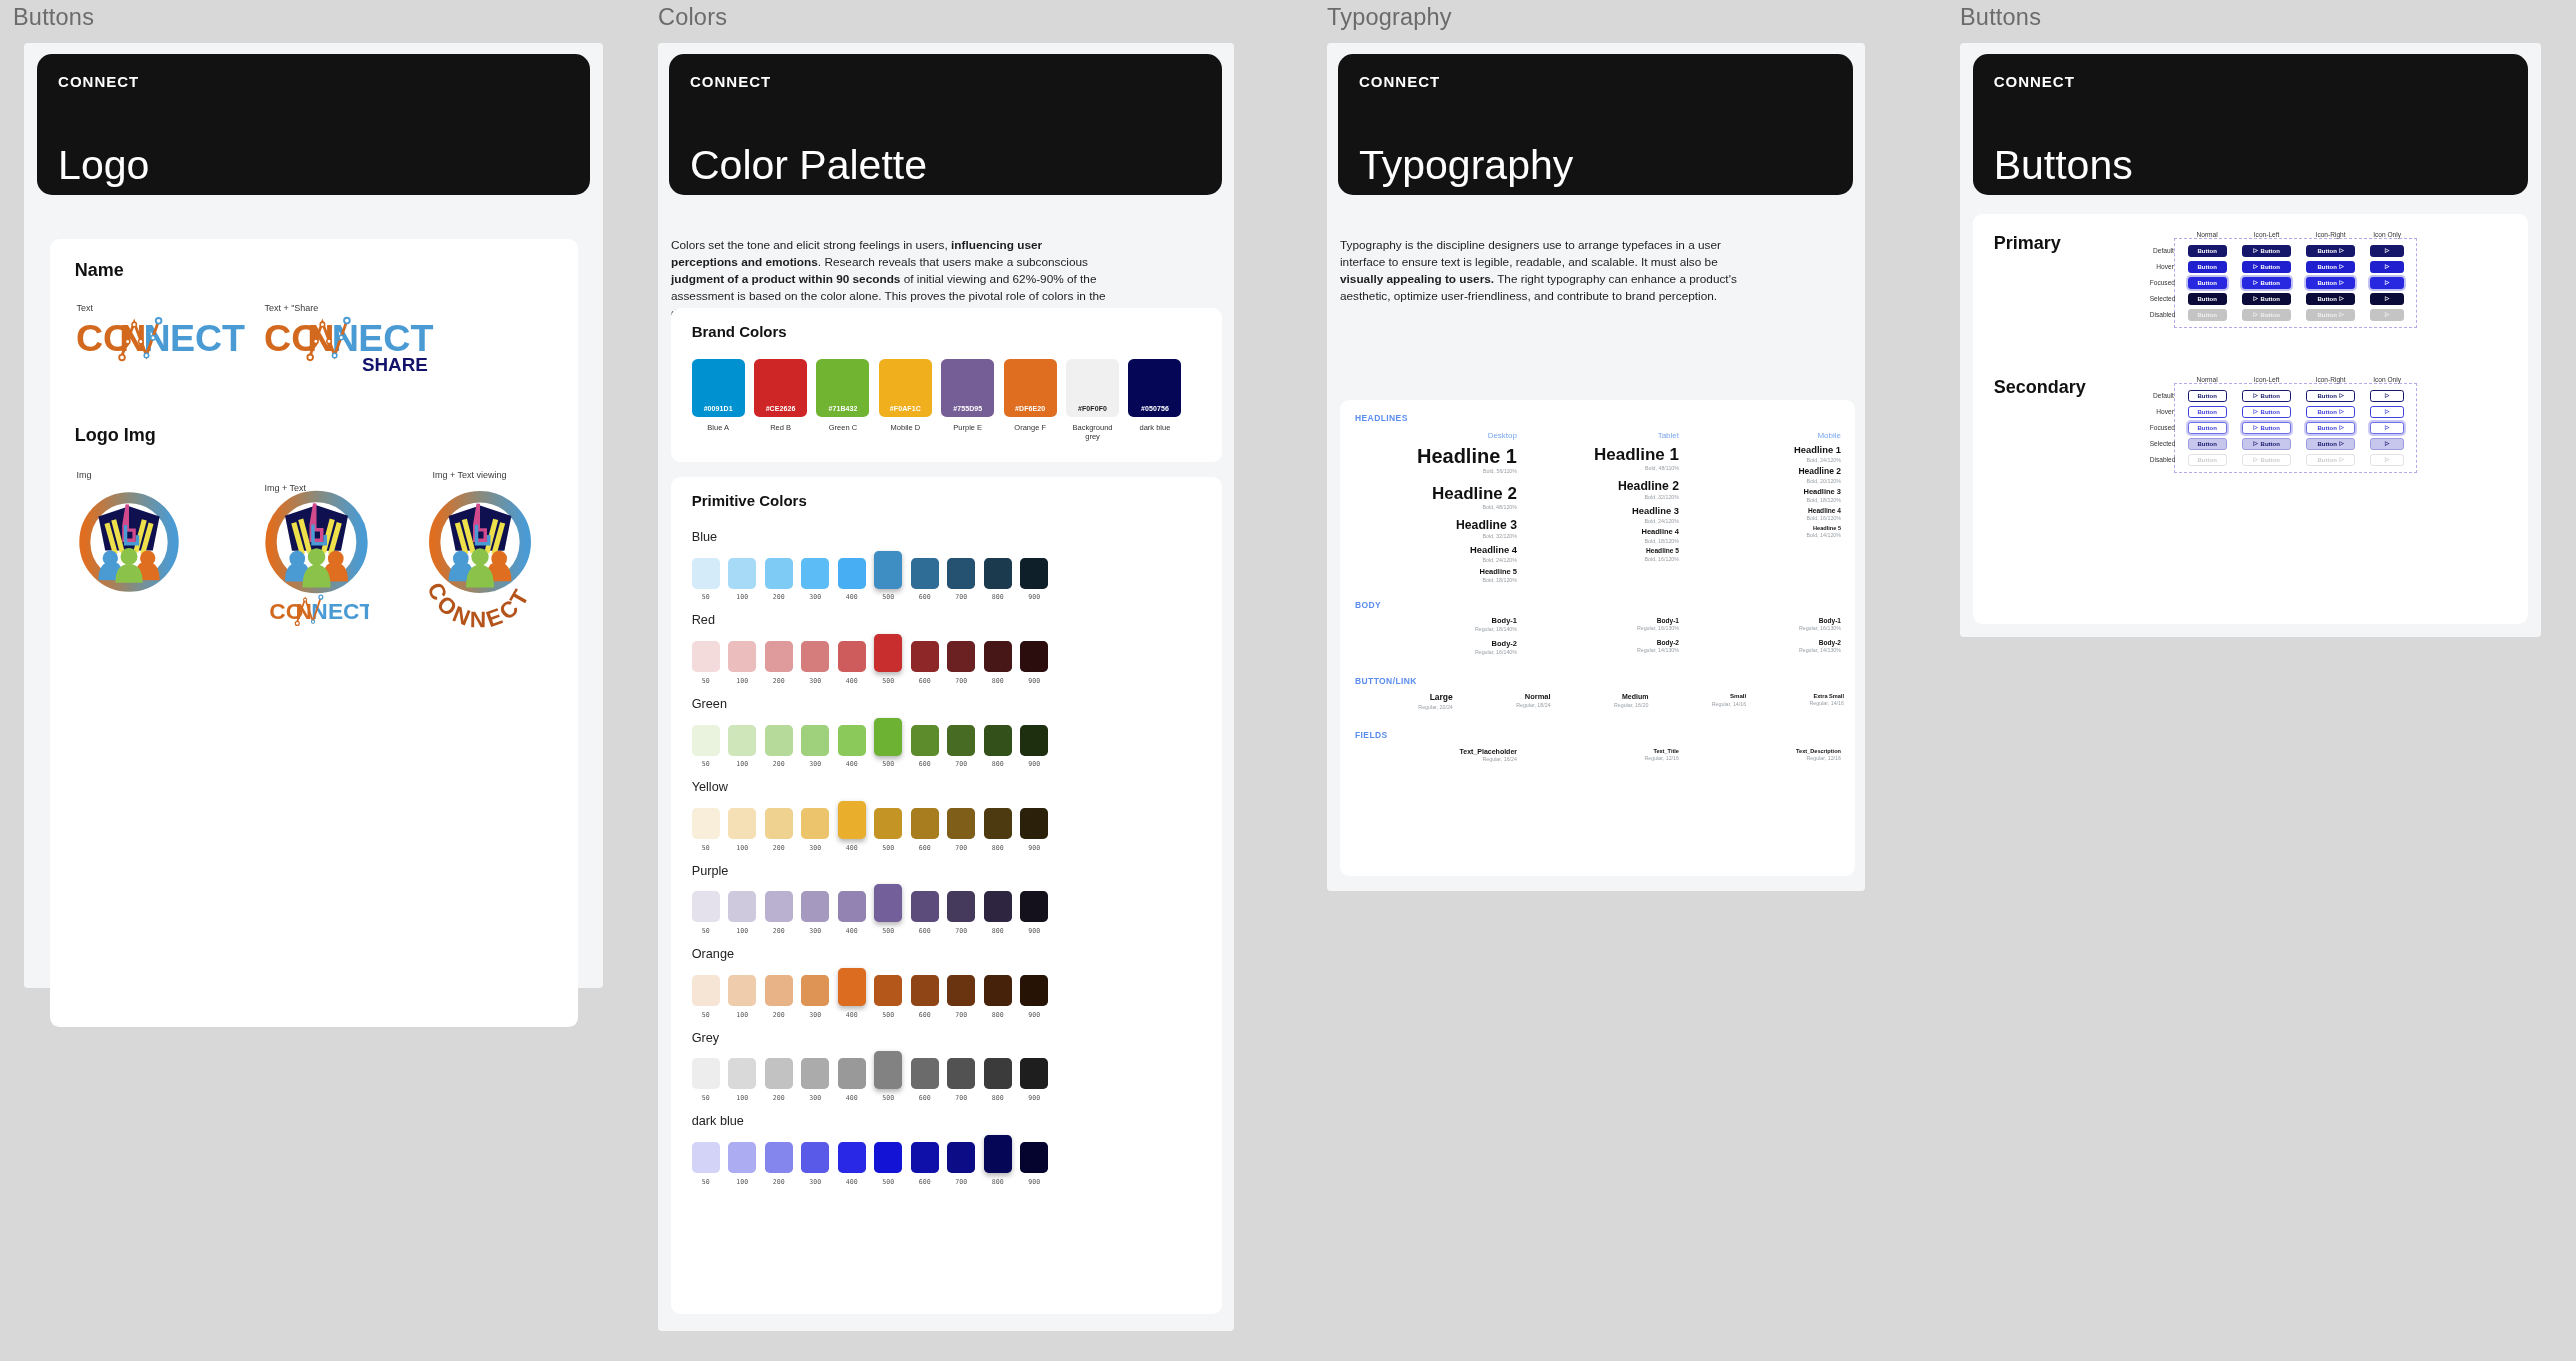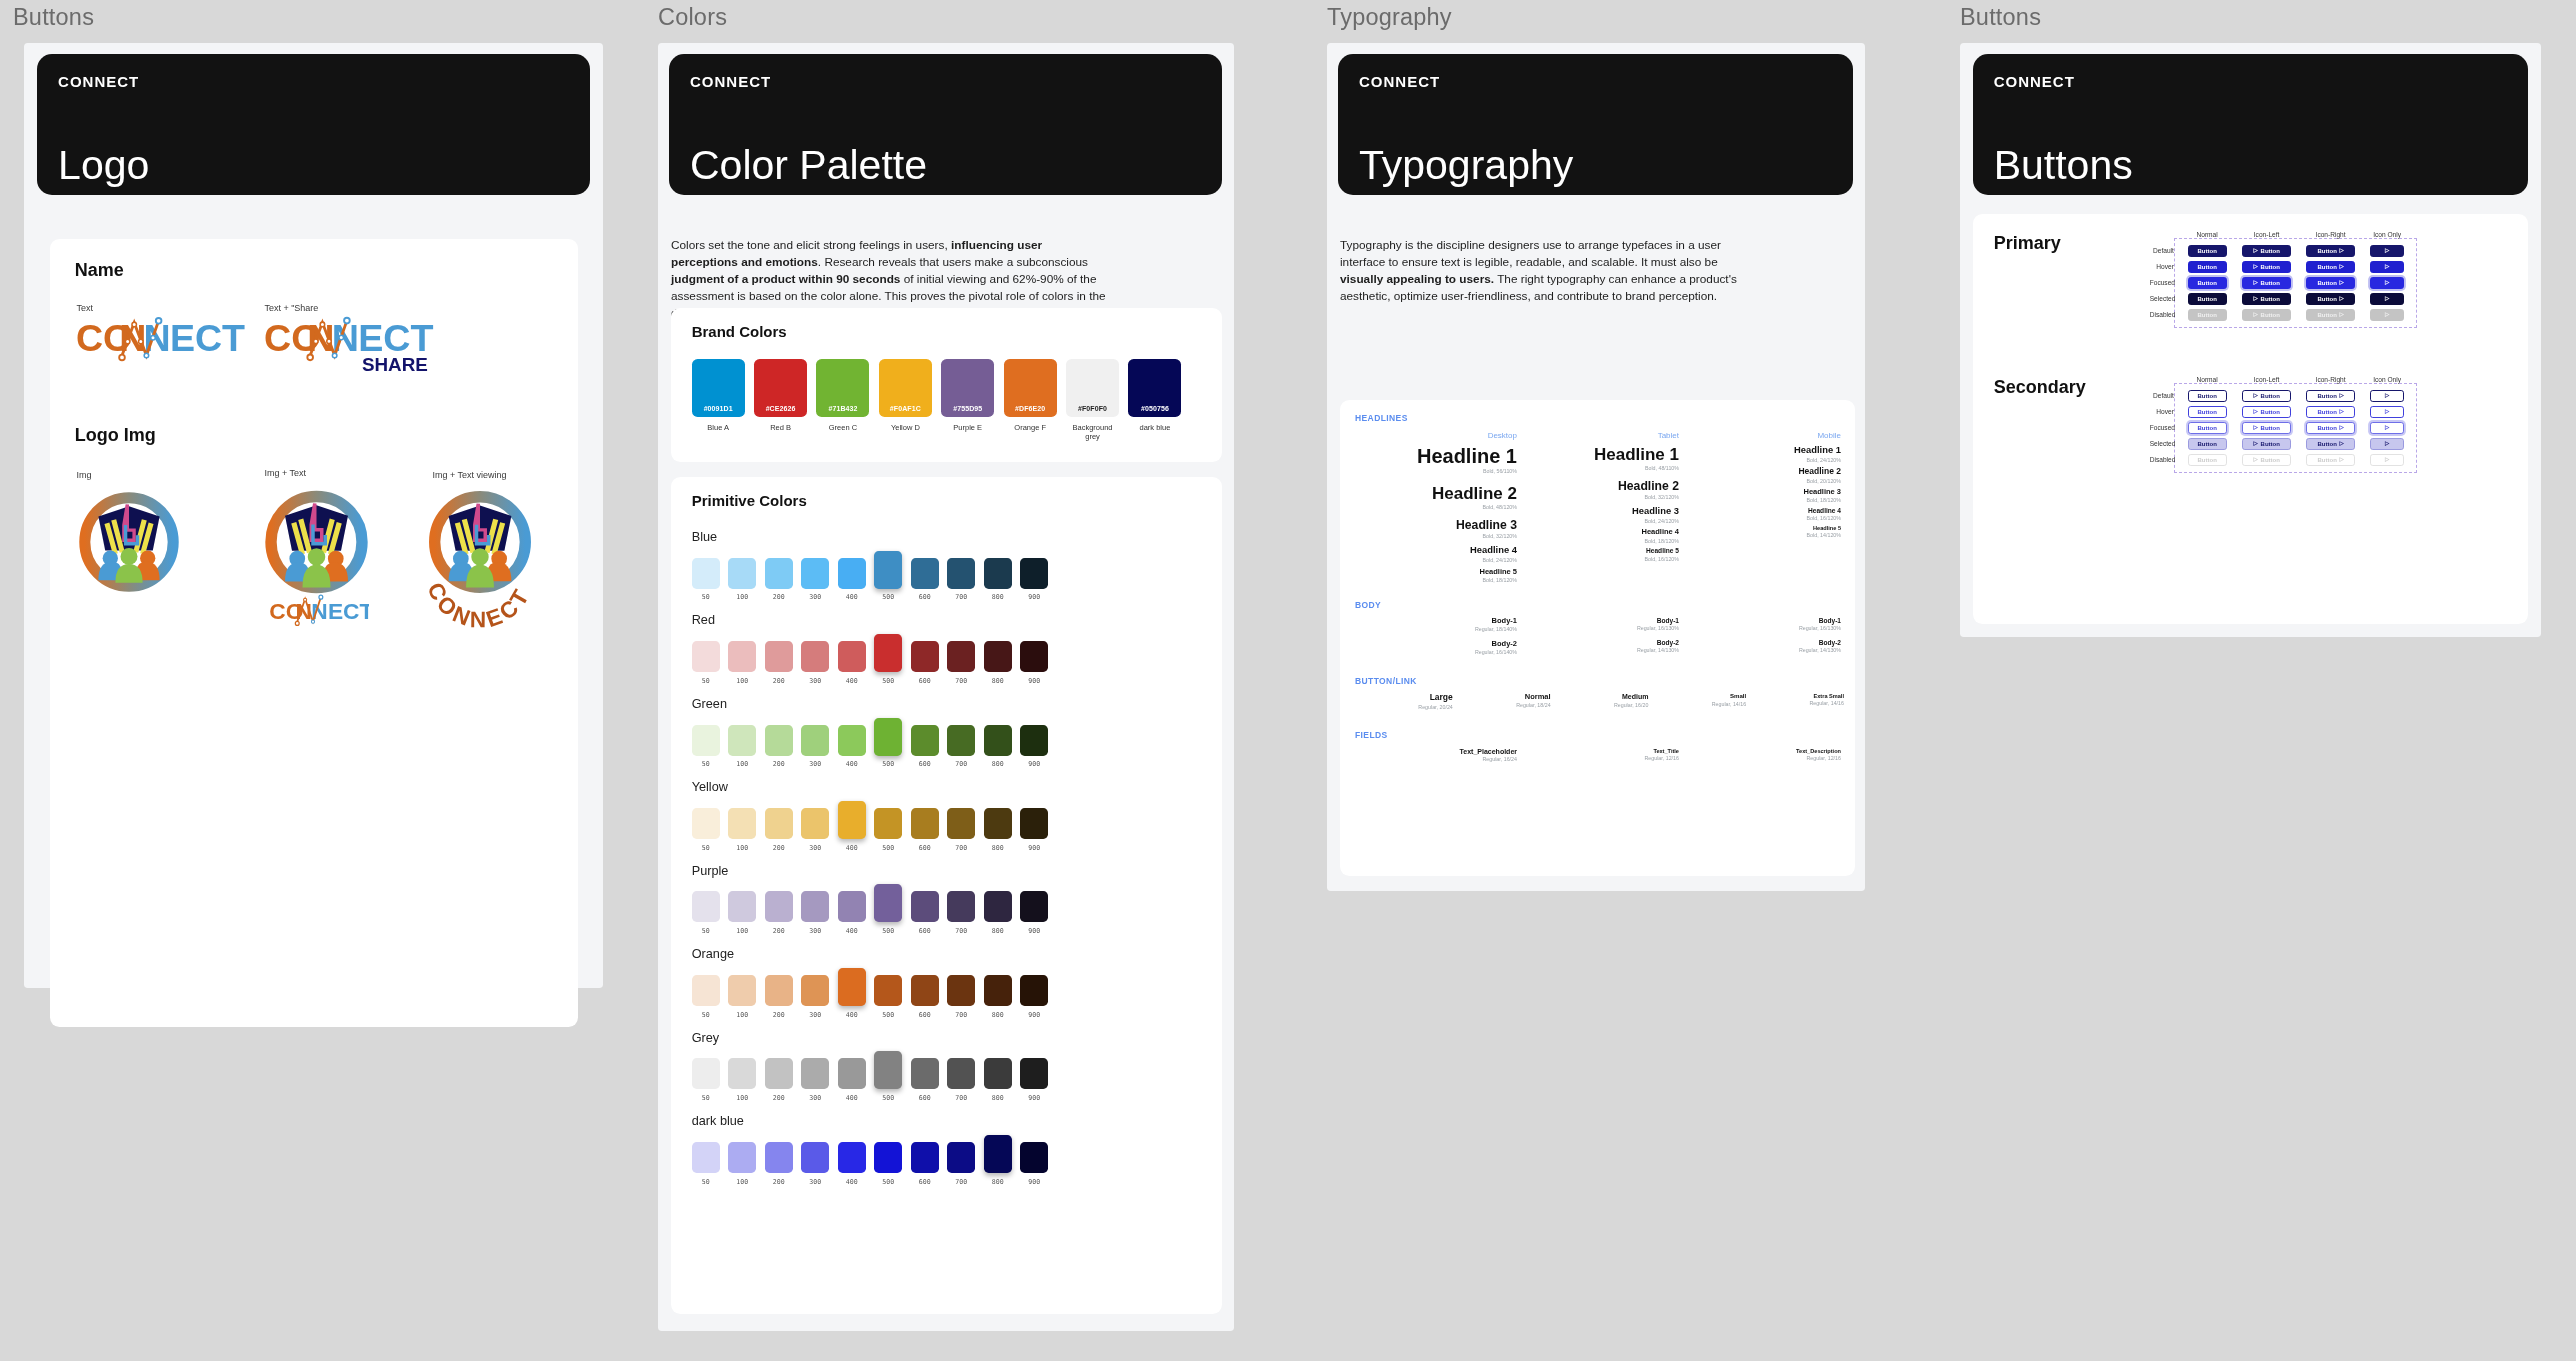--- a/index.html
+++ b/index.html
@@ -161,21 +161,21 @@
           <path d="M56 40 L56 62 L70 62 L70 52" fill="none" stroke="#4A9BD4" stroke-width="4"></path>
           <circle cx="38" cy="79" r="9" fill="#4A9BD4"></circle>
           <circle cx="82" cy="79" r="9" fill="#DF6E20"></circle>
           <circle cx="60" cy="77" r="10" fill="#8BC34A"></circle>
           <path d="M24 105 q0-22 16-22 q10 0 12 12 l0 10 Z" fill="#4A9BD4"></path>
           <path d="M96 105 q0-22 -16-22 q-10 0 -12 12 l0 10 Z" fill="#DF6E20"></path>
           <path d="M44 108 q0-22 16-22 q16 0 16 22 Z" fill="#8BC34A"></path>
         </svg>
       </div>
 
-      <div style="position:absolute; left:214px; top:229px;">
+      <div style="position:absolute; left:214px; top:244px;">
         <div class="mini-label">Img + Text</div>
       </div>
       <div style="position:absolute; left:214px; top:250px;">
         <svg width="105" height="141" viewBox="0 0 120 160">
           <defs>
             <linearGradient id="ring2" x1="0" y1="0" x2="1" y2="0">
               <stop offset="0%" stop-color="#DF6E20"></stop>
                 <stop offset="50%" stop-color="#8a8a7a"></stop>
                 <stop offset="100%" stop-color="#4A9BD4"></stop>
             </linearGradient>
@@ -266,21 +266,21 @@
           <div class="brand-item">
             <div class="brand-chip" style="background: rgb(113, 180, 50);">
               <div class="brand-hex" style="color: rgb(255, 255, 255);">#71B432</div>
             </div>
             <div class="brand-name">Green C</div>
           </div>
           <div class="brand-item">
             <div class="brand-chip" style="background: rgb(240, 175, 28);">
               <div class="brand-hex" style="color: rgb(255, 255, 255);">#F0AF1C</div>
             </div>
-            <div class="brand-name">Yellow D</div>
+            <div class="brand-name">Mobile D</div>
           </div>
           <div class="brand-item">
             <div class="brand-chip" style="background: rgb(117, 93, 149);">
               <div class="brand-hex" style="color: rgb(255, 255, 255);">#755D95</div>
             </div>
             <div class="brand-name">Purple E</div>
           </div>
           <div class="brand-item">
             <div class="brand-chip" style="background: rgb(223, 110, 32);">
               <div class="brand-hex" style="color: rgb(255, 255, 255);">#DF6E20</div>

